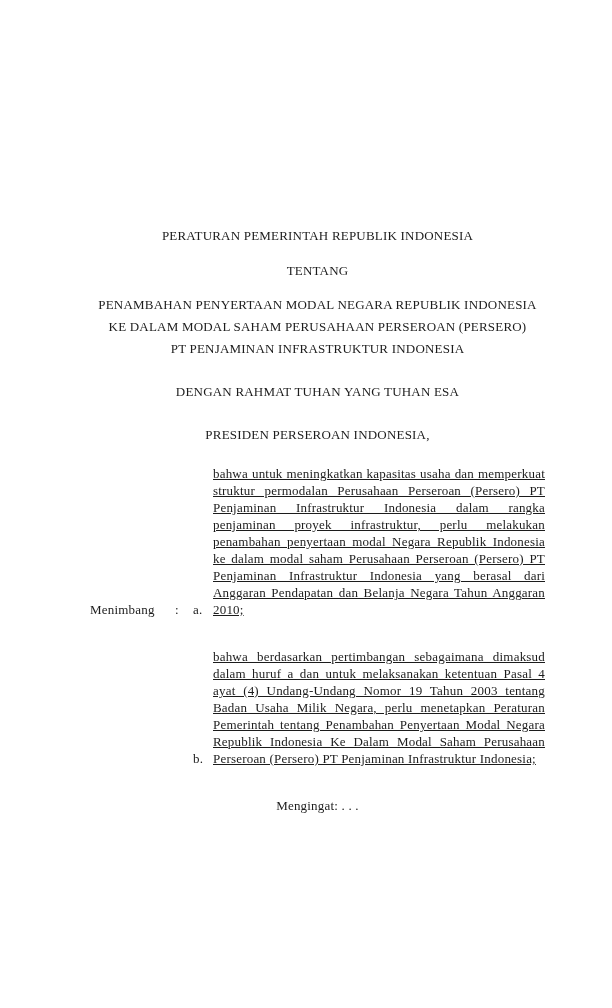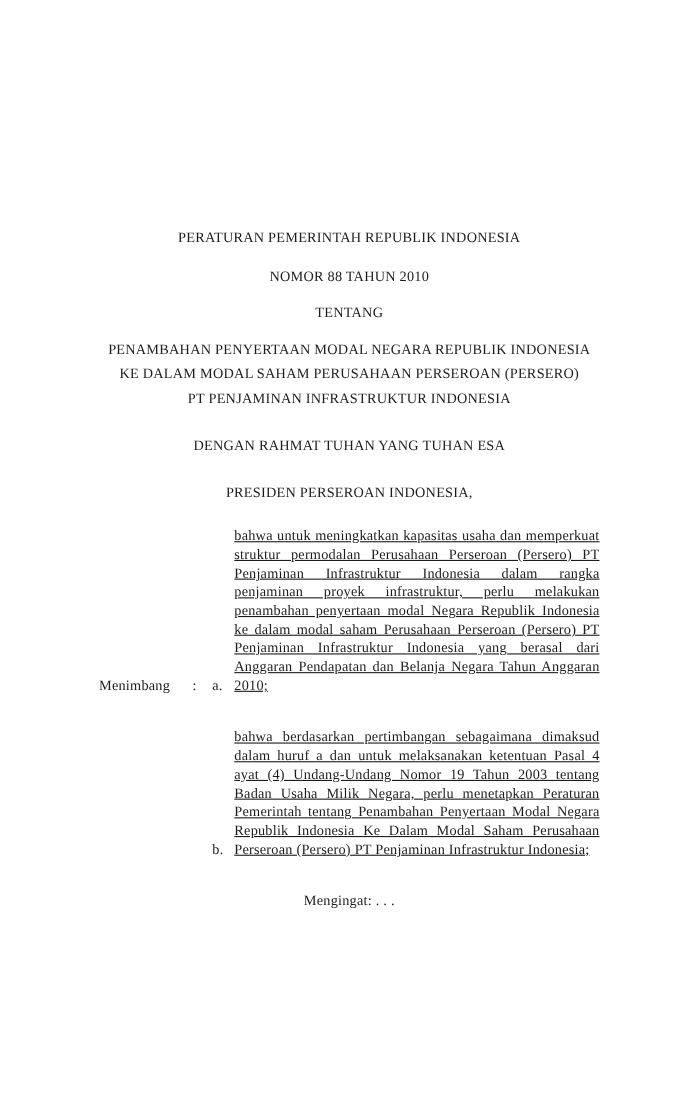--- a/index.html
+++ b/index.html
@@ -13,20 +13,21 @@
     height: 888px;
     box-sizing: border-box;
     background: #ffffff;
     font-family: "Liberation Serif", "DejaVu Serif", serif;
     font-size: 13px;
     line-height: 17px;
     color: #1c1c1c;
     padding: 207px 67px 0 90px;
     letter-spacing: 0.2px;
     overflow: hidden;
+    margin-top: 20px;
   }
   .center {
     text-align: center;
   }
   .doc-title {
     margin: 0 0 18px 0;
   }
   .doc-number {
     margin: 0 0 16px 0;
   }
@@ -72,21 +73,20 @@
     margin-top: 28px;
   }
 </style>
 </head>
 <body>
 
 <div class="page">
 
   <div class="center doc-title">PERATURAN PEMERINTAH REPUBLIK INDONESIA</div>
 
-  <div class="center doc-number">NOMOR 88 TAHUN 2010</div>
 
   <div class="center doc-about">TENTANG</div>
 
   <div class="center doc-subject">
     <div>PENAMBAHAN PENYERTAAN MODAL NEGARA REPUBLIK INDONESIA</div>
     <div>KE DALAM MODAL SAHAM PERUSAHAAN PERSEROAN (PERSERO)</div>
     <div>PT PENJAMINAN INFRASTRUKTUR INDONESIA</div>
   </div>
 
   <div class="center doc-invocation">DENGAN RAHMAT TUHAN YANG TUHAN ESA</div>

